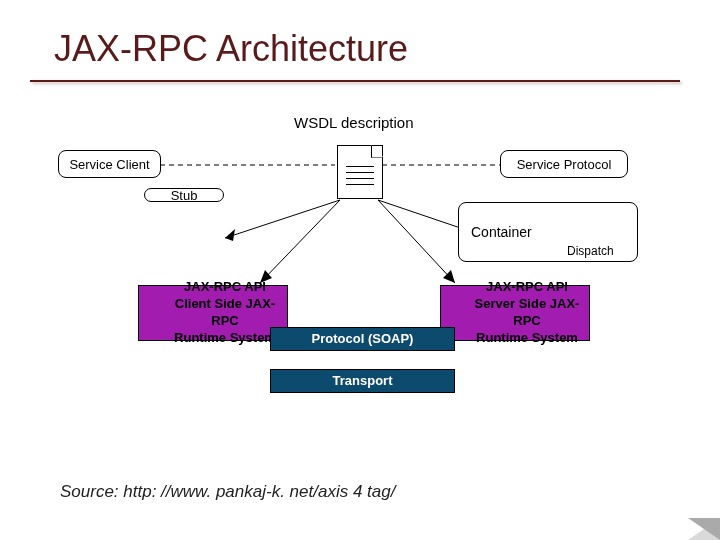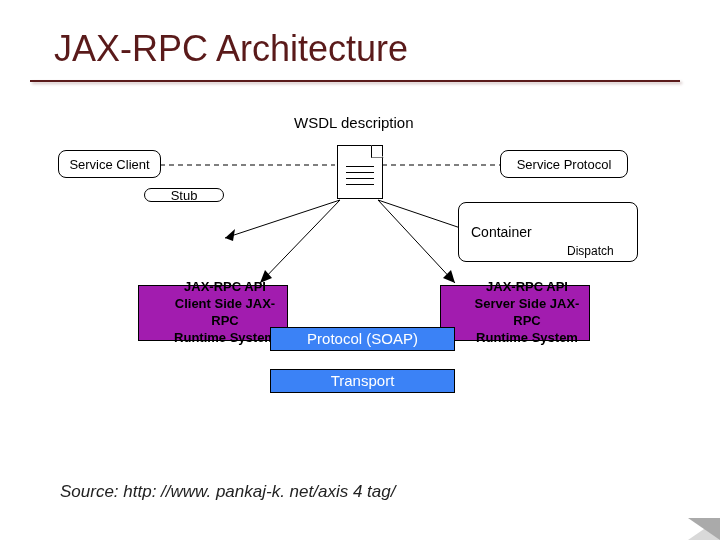--- a/index.html
+++ b/index.html
@@ -67,27 +67,27 @@
   }
   .box-yellow {
     background: #a21caf;
     border-radius: 0;
     font-size: 13px;
     line-height: 1.3;
     font-weight: bold;
     padding-left: 24px;
   }
   .box-green {
-    background: #3b82f6;
+    background: #0c4a6e;
     border: 1px solid #000;
     border-radius: 0;
     color: #fff;
-    font-size: 15px;
+    font-size: 13px;
     line-height: 1.3;
-    font-weight: normal;
+    font-weight: bold;
   }
   .doc-icon {
     position: absolute;
     width: 44px;
     height: 52px;
     background: #fff;
     border: 1.5px solid #000;
   }
   .doc-fold {
     position: absolute;

